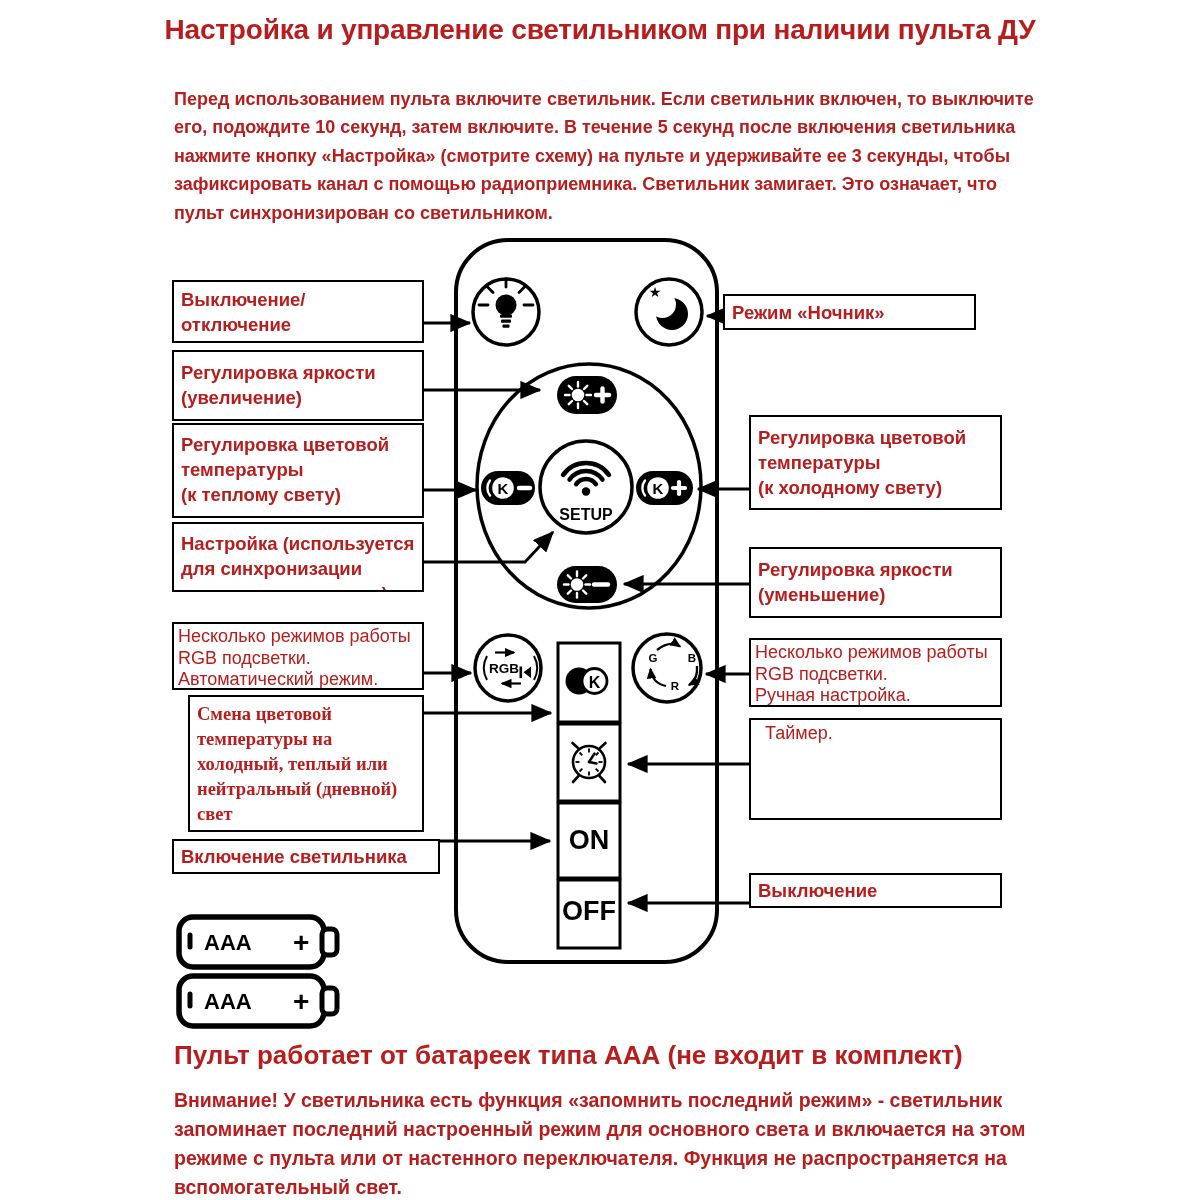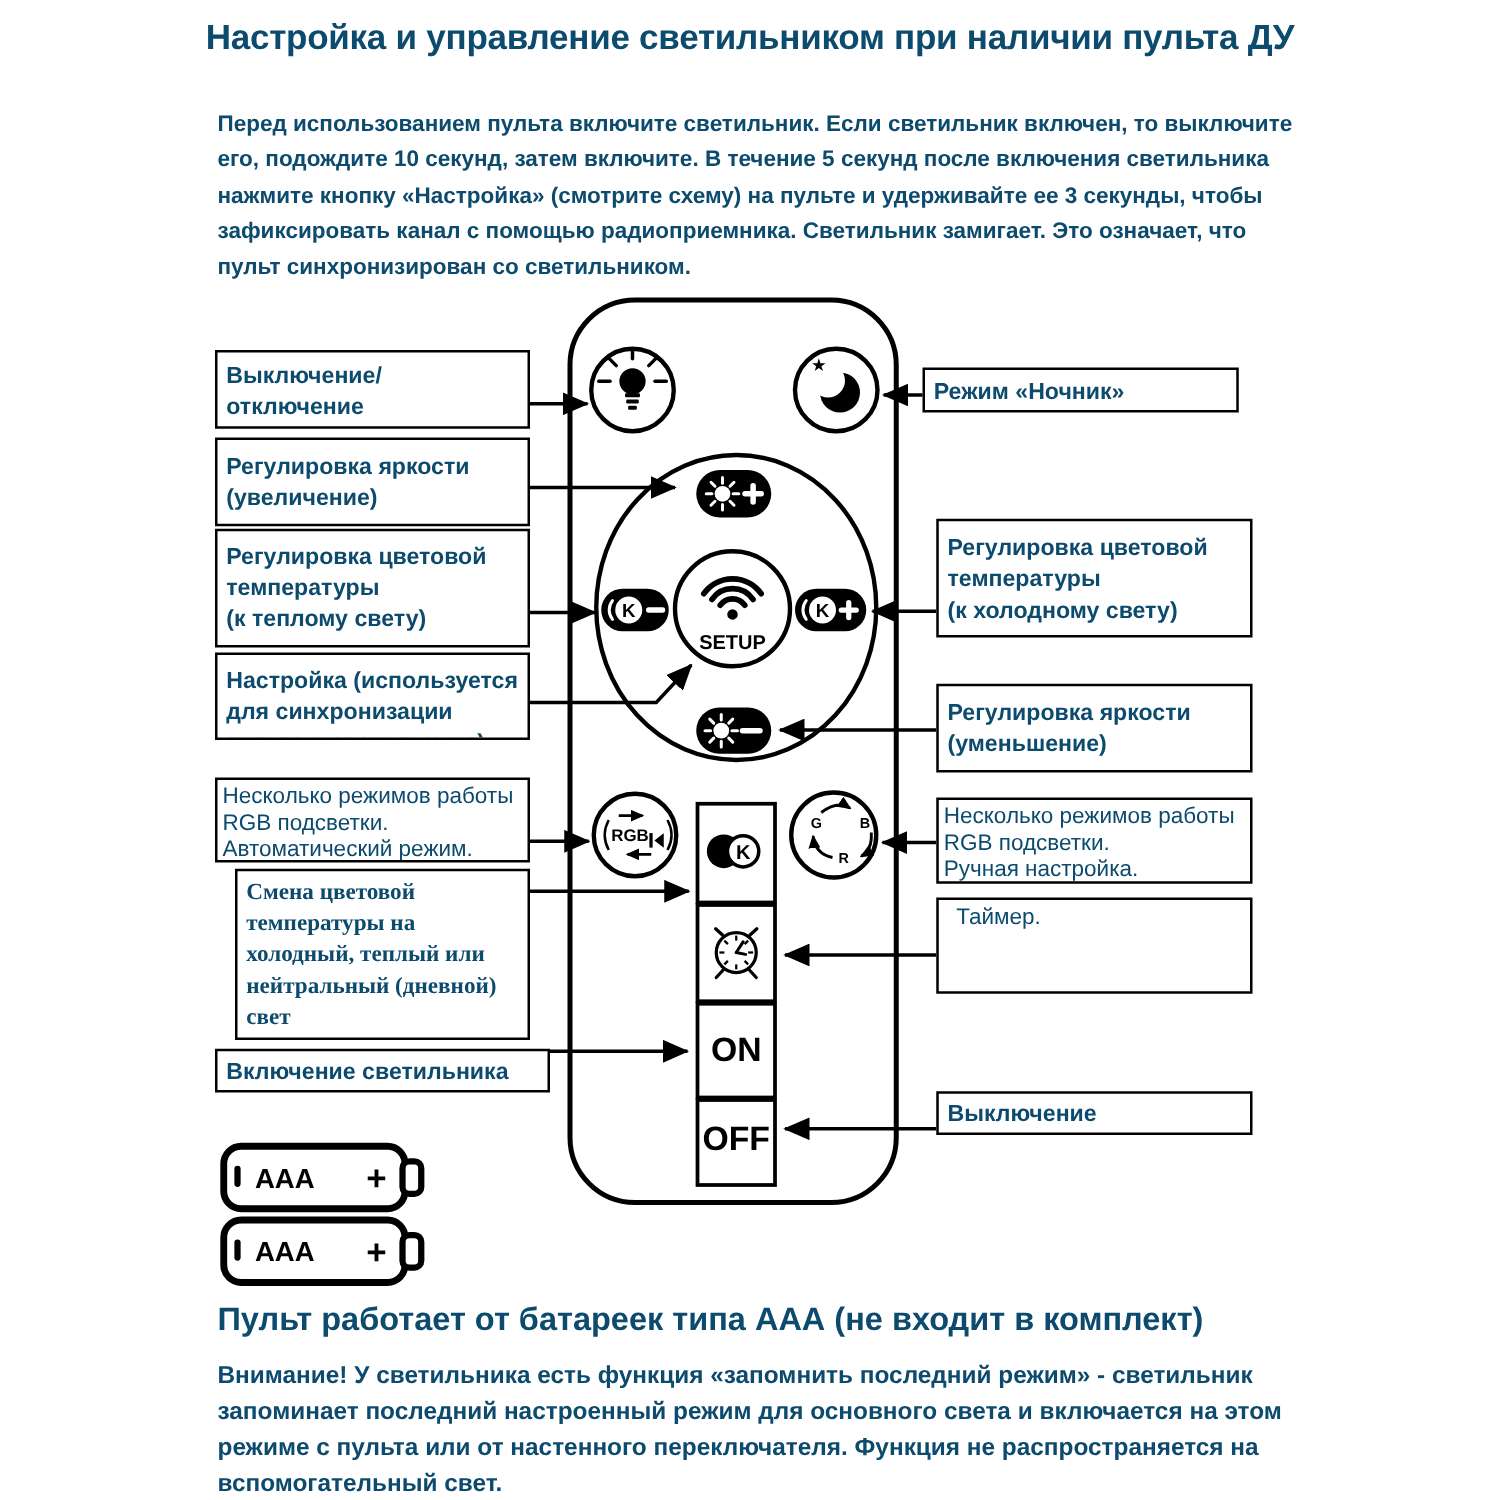--- a/index.html
+++ b/index.html
@@ -1,17 +1,17 @@
 <!DOCTYPE html>
 <html><head>
 <meta charset="utf-8">
 <style>
   html,body{margin:0;padding:0;background:#fff;}
   .page{position:relative;width:1200px;height:1200px;background:#fff;overflow:hidden;
-        font-family:"Liberation Sans",sans-serif;color:#0c4a6e;}
+        font-family:"Liberation Sans",sans-serif;color:#b91c1c;}
   .title{position:absolute;top:14px;left:0;width:1200px;text-align:center;
          font-size:28px;font-weight:700;letter-spacing:-0.2px;}
   .para{position:absolute;white-space:pre-line;font-weight:700;}
   .intro{left:174px;top:85px;width:870px;font-size:18px;line-height:28.4px;}
   .note{left:174px;top:1040px;width:870px;font-size:26px;}
   .warning{left:174px;top:1086px;width:870px;font-size:19.5px;line-height:29px;}
   .callout{position:absolute;border:2.5px solid #000;background:#fff;box-sizing:border-box;
            font-size:18.5px;line-height:25px;font-weight:700;padding:5px 7px;
            white-space:pre-line;overflow:hidden;}
   .callout.reg{font-weight:400;font-size:18px;line-height:21.5px;padding:2px 4px;}
@@ -243,30 +243,30 @@
   <div class="callout reg" style="left:172px;top:622px;width:252px;height:68px;">Несколько режимов работы
 RGB подсветки.
 Автоматический режим.</div>
   <div class="callout" style="left:188px;top:695px;width:236px;height:137px;font-family:Liberation Serif, serif;">Смена цветовой
 температуры на
 холодный, теплый или
 нейтральный (дневной)
 свет</div>
   <div class="callout" style="left:172px;top:839px;width:268px;height:35px;padding-top:3px;">Включение светильника</div>
 
-  <div class="callout" style="left:738px;top:294px;width:253px;height:36px;padding-top:4px;">Режим «Ночник»</div>
+  <div class="callout" style="left:723px;top:294px;width:253px;height:36px;padding-top:4px;">Режим «Ночник»</div>
   <div class="callout" style="left:749px;top:415px;width:253px;height:95px;padding-top:8px;">Регулировка цветовой
 температуры
 (к холодному свету)</div>
   <div class="callout" style="left:749px;top:547px;width:253px;height:71px;padding-top:8px;">Регулировка яркости
 (уменьшение)</div>
   <div class="callout reg" style="left:749px;top:638px;width:253px;height:69px;">Несколько режимов работы
 RGB подсветки.
 Ручная настройка.</div>
-  <div class="callout reg timer" style="left:749px;top:718px;width:253px;height:77px;">Таймер.</div>
+  <div class="callout reg timer" style="left:749px;top:718px;width:253px;height:102px;">Таймер.</div>
   <div class="callout" style="left:749px;top:873px;width:253px;height:35px;padding-top:3px;">Выключение светильника</div>
 
   <div class="para note">Пульт работает от батареек типа ААА (не входит в комплект)</div>
   <div class="para warning">Внимание! У светильника есть функция «запомнить последний режим» - светильник
 запоминает последний настроенный режим для основного света и включается на этом
 режиме с пульта или от настенного переключателя. Функция не распространяется на
 вспомогательный свет.</div>
 
 </div>
 

